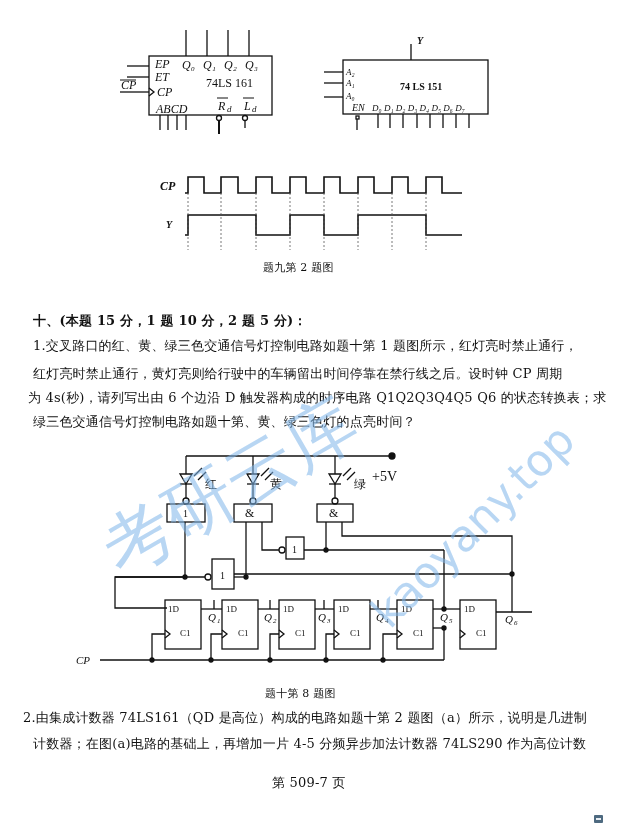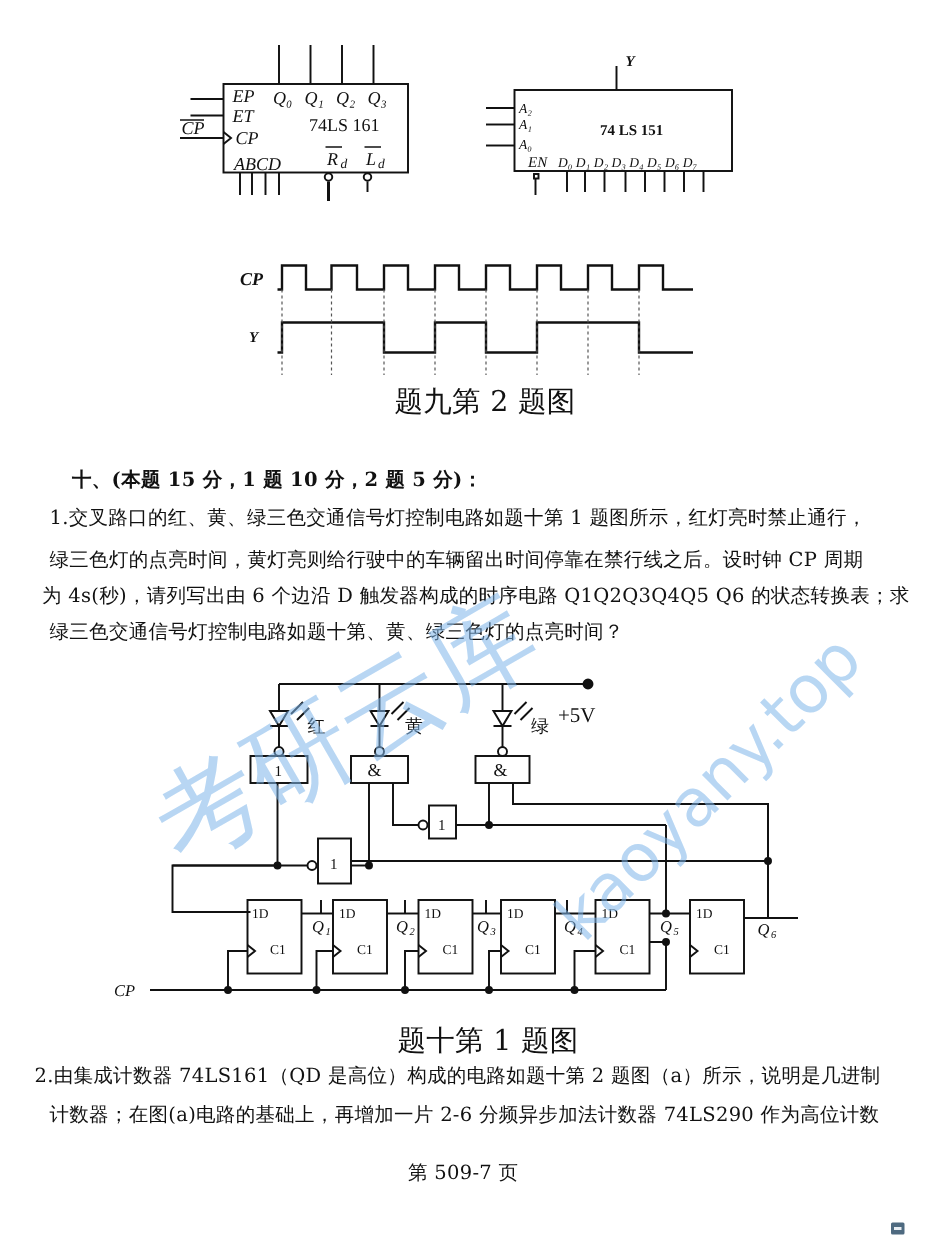--- a/index.html
+++ b/index.html
@@ -1,20 +1,20 @@
 <!DOCTYPE html>
 <html><head>
 <meta charset="utf-8">
 <style>
   html,body{margin:0;padding:0;background:#fff;}
   body{width:621px;height:835px;position:relative;overflow:hidden;font-family:"DejaVu Serif","Liberation Serif",serif;color:#111;}
   .abs{position:absolute;}
   .txt{font-size:13px;line-height:18px;white-space:nowrap;letter-spacing:0.2px;}
-  .bold{font-weight:bold;margin-left:15px;}
-  .cap{font-size:19px;}
+  .bold{font-weight:bold;}
+  .cap{font-size:11px;}
   svg text{font-family:"Liberation Serif","DejaVu Serif",serif;fill:#111;}
   .wm{position:absolute;color:#7fb6ea;opacity:0.55;font-family:"DejaVu Sans",sans-serif;pointer-events:none;}
   .corner-btn{position:absolute;left:594px;bottom:12px;width:9px;height:8px;background:#4e6a80;border-radius:1px;}
   .corner-btn::after{content:"";position:absolute;left:2px;top:3px;width:5px;height:2px;background:#e8eef3;}
 </style>
 </head>
 <body>
 
 <svg class="abs" style="left:0;top:0" width="621" height="290">
   <g stroke="#111" stroke-width="1.3" fill="none">
@@ -103,21 +103,21 @@
     <line x1="426" y1="193" x2="426" y2="250"></line>
   </g>
   <text x="160" y="190" font-size="12" font-style="italic" font-weight="bold">CP</text>
   <text x="166" y="228" font-size="10" font-style="italic" font-weight="bold">Y</text>
 </svg>
 
 <div class="abs txt cap" style="left:263px;top:259px">题九第 2 题图</div>
 
 <div class="abs txt bold" style="left:33px;top:312px">十、(本题 15 分，1 题 10 分，2 题 5 分)：</div>
 <div class="abs txt" style="left:33px;top:337px">1.交叉路口的红、黄、绿三色交通信号灯控制电路如题十第 1 题图所示，红灯亮时禁止通行，</div>
-<div class="abs txt" style="left:33px;top:365px">绿三色灯的点亮时间，黄灯亮则给行驶中的车辆留出时间停靠在禁行线之后。设时钟 CP 周期</div>
+<div class="abs txt" style="left:33px;top:365px">红灯亮时禁止通行，黄灯亮则给行驶中的车辆留出时间停靠在禁行线之后。设时钟 CP 周期</div>
 <div class="abs txt" style="left:28px;top:389px">为 4s(秒)，请列写出由 6 个边沿 D 触发器构成的时序电路 Q1Q2Q3Q4Q5 Q6 的状态转换表；求</div>
 <div class="abs txt" style="left:33px;top:413px">绿三色交通信号灯控制电路如题十第、黄、绿三色灯的点亮时间？</div>
 
 <svg class="abs" style="left:0;top:440px" width="621" height="240">
   <g stroke="#111" stroke-width="1.3" fill="none">
 
     <line x1="186" y1="16" x2="392" y2="16"></line>
     <circle cx="392" cy="16" r="3" fill="#111"></circle>
 
     <line x1="186" y1="16" x2="186" y2="34"></line>
@@ -253,22 +253,22 @@
         <text x="385" y="183" font-size="7">4</text>
       <text x="440" y="181">Q</text>
         <text x="449" y="183" font-size="7">5</text>
       <text x="505" y="183">Q</text>
         <text x="514" y="185" font-size="7">6</text>
       <text x="76" y="224" font-size="11">CP</text>
     </g>
   </g>
 </svg>
 
-<div class="abs txt cap" style="left:265px;top:685px">题十第 1 题图</div>
+<div class="abs txt cap" style="left:265px;top:685px">题十第 8 题图</div>
 <div class="abs txt" style="left:23px;top:709px">2.由集成计数器 74LS161（QD 是高位）构成的电路如题十第 2 题图（a）所示，说明是几进制</div>
-<div class="abs txt" style="left:33px;top:735px">计数器；在图(a)电路的基础上，再增加一片 2-6 分频异步加法计数器 74LS290 作为高位计数</div>
+<div class="abs txt" style="left:33px;top:735px">计数器；在图(a)电路的基础上，再增加一片 4-5 分频异步加法计数器 74LS290 作为高位计数</div>
 
 <div class="abs txt" style="left:272px;top:774px">第 509-7 页</div>
 
 <div class="wm" style="left:90px;top:440px;font-size:70px;transform:rotate(-30deg);">考研云库</div>
 <div class="wm" style="left:340px;top:500px;font-size:44px;transform:rotate(-45deg);">kaoyany.top</div>
 
 <div class="corner-btn"></div>
 
 </body></html>

